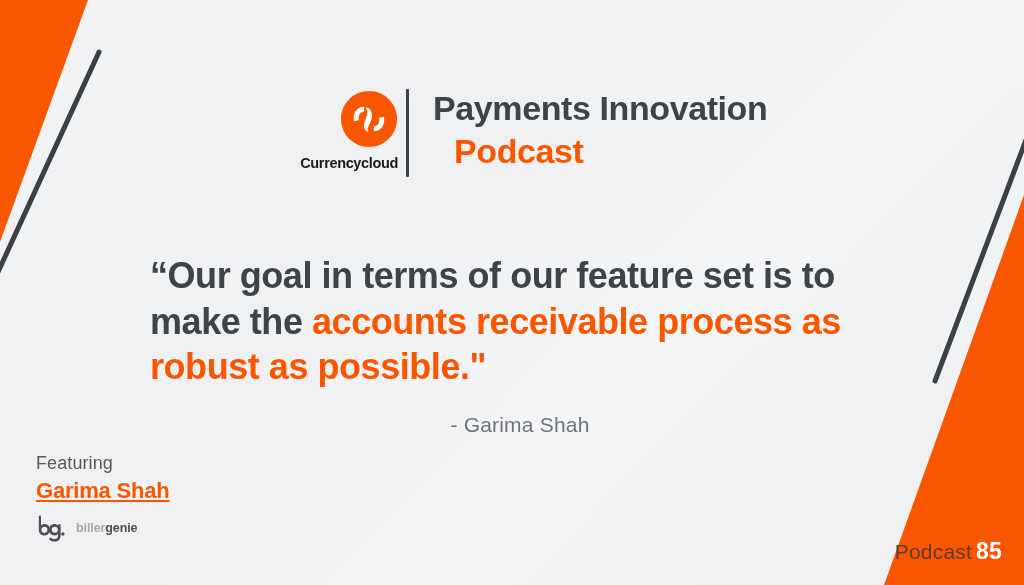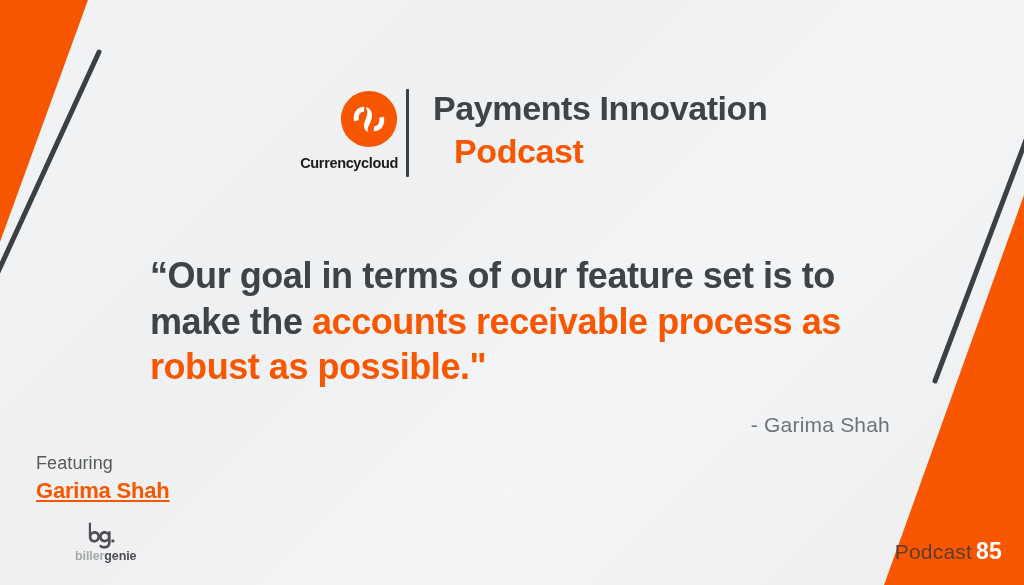--- a/index.html
+++ b/index.html
@@ -100,21 +100,21 @@
     color: #3f4246;
     letter-spacing: -0.45px;
   }
   .quote .hl { color: #f95601; }
 
   .attribution {
     position: absolute;
     left: 150px;
     top: 413px;
     width: 740px;
-    text-align: right;
+    text-align: center;
     font-size: 21px;
     color: #6f7276;
     letter-spacing: 0.2px;
   }
 
   
   .featuring {
     position: absolute;
     left: 36px;
     top: 452px;
@@ -130,22 +130,21 @@
     font-weight: bold;
     color: #f95601;
     letter-spacing: -0.2px;
     line-height: 1.3;
     margin-top: 2px;
     text-decoration: underline;
   }
   .bg-logo {
     display: flex;
     align-items: center;
-    margin-top: 16px;
-    flex-direction: column;
+    margin-top: 9px;
   }
   .bg-mark { width: 34px; height: 28px; display: block; }
   .bg-word {
     margin-left: 6px;
     font-size: 12.5px;
     font-weight: bold;
     letter-spacing: -0.1px;
     white-space: nowrap;
   }
   .bg-word .w-biller { color: #a6a8aa; }

